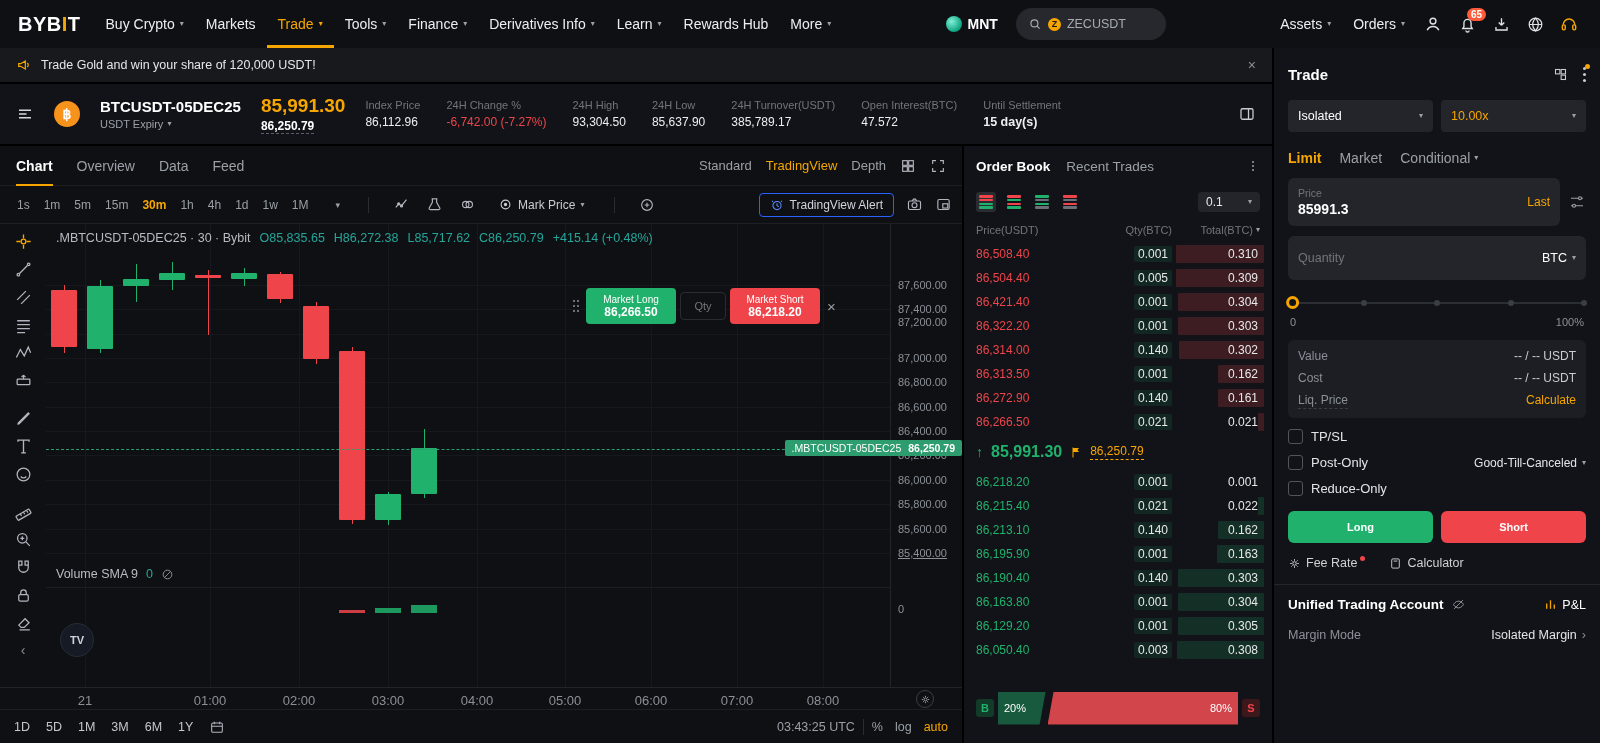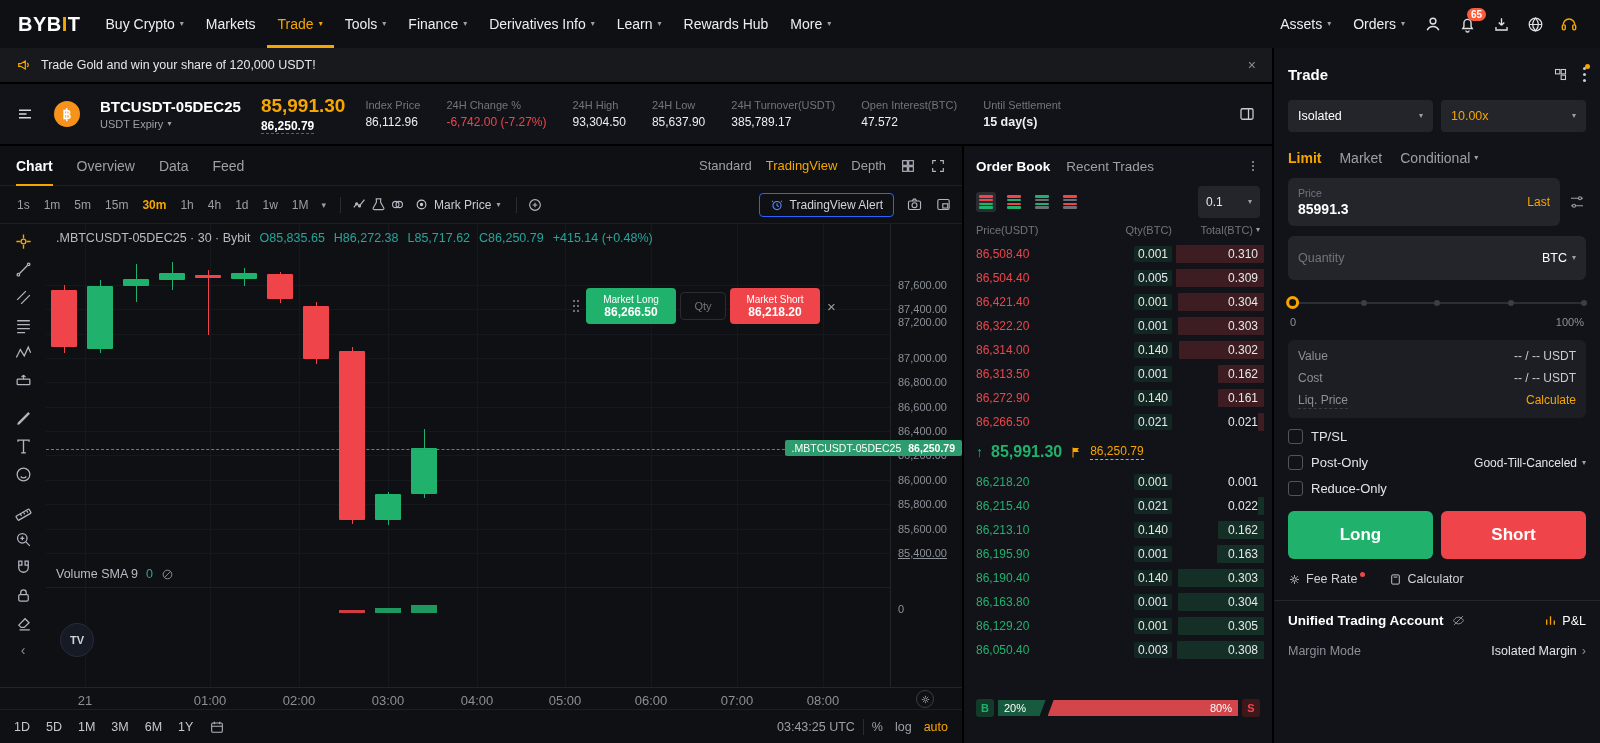--- a/index.html
+++ b/index.html
@@ -56,21 +56,21 @@
 
 .chart-panel{width:962px;background:#0f1014;display:flex;flex-direction:column;min-height:0}
 .chart-tabs{height:40px;border-bottom:1px solid #1d1f24;display:flex;align-items:center;padding:0 16px;flex:none}
 .ctab{margin-right:24px;font-size:14px;color:#9aa0a6;height:40px;display:flex;align-items:center;cursor:pointer}
 .ctab.active{color:#fff;font-weight:bold;box-shadow:inset 0 -2px 0 #f7a600}
 .ct-right{margin-left:auto;display:flex;align-items:center;gap:14px}
 .mode{font-size:13px;color:#9aa0a6;cursor:pointer}
 .mode.active{color:#f7a600}
 .tool-ic{color:#b2b5be;cursor:pointer;display:flex;align-items:center}
 
-.chart-toolbar{height:38px;border-bottom:1px solid #1d1f24;display:flex;align-items:center;padding:0 10px;gap:2px;flex:none}
+.chart-toolbar{height:38px;border-bottom:1px solid #1d1f24;display:flex;align-items:center;padding:0 10px;gap:16px;flex:none}
 .tf-list{display:flex;align-items:center}
 .tf{font-size:12px;color:#9aa0a6;padding:4px 7px;border-radius:3px;cursor:pointer}
 .tf.active{color:#f7a600;font-weight:bold}
 .tf-caret{color:#9aa0a6;font-size:9px;padding:0 4px;cursor:pointer}
 .vdiv{width:1px;height:16px;background:#2a2c31;margin:0 8px}
 .markprice{display:flex;gap:5px;align-items:center;font-size:12px;color:#c9ccd1;margin:0 6px;cursor:pointer}
 .toolbar-right{margin-left:auto;display:flex;align-items:center;gap:12px}
 .alert-btn{display:flex;gap:6px;align-items:center;border:1px solid #2962ff;border-radius:4px;padding:4px 10px;font-size:12px;color:#d1d4dc;cursor:pointer}
 .alert-btn svg{color:#5b8cff}
 
@@ -125,41 +125,41 @@
 .ob-panel{width:308px;margin-left:2px;background:#121318;display:flex;flex-direction:column;min-height:0}
 .ob-head{height:40px;display:flex;align-items:center;gap:16px;padding:0 12px;flex:none}
 .ob-tab{font-size:13.5px;color:#9aa0a6;cursor:pointer;white-space:nowrap}
 .ob-tab.active{color:#fff;font-weight:bold}
 .ob-more{margin-left:auto;color:#9aa0a6;cursor:pointer}
 .ob-controls{height:32px;display:flex;align-items:center;gap:8px;padding:0 12px;flex:none}
 .ob-ic{width:20px;height:20px;padding:3px;border-radius:3px;display:flex;flex-direction:column;justify-content:space-between;cursor:pointer}
 .ob-ic.active{background:#2a2c31}
 .ob-ic i{height:2.5px;border-radius:1px;display:block}
 .ob-ic .r{background:#ef454a}.ob-ic .g{background:#20b26c}.ob-ic .n{background:#6b7078}
-.prec{margin-left:auto;width:62px;height:32px;background:#23252b;border-radius:4px;display:flex;align-items:center;justify-content:space-between;padding:0 8px;font-size:12px;color:#e6e8ea;cursor:pointer}
+.prec{margin-left:auto;width:62px;height:20px;background:#23252b;border-radius:4px;display:flex;align-items:center;justify-content:space-between;padding:0 8px;font-size:12px;color:#e6e8ea;cursor:pointer}
 .ob-cols{height:24px;display:grid;grid-template-columns:1fr 72px 88px;padding:0 12px;font-size:11px;color:#71757a;align-items:center;flex:none}
 .ob-cols .c2{text-align:right}.ob-cols .c3{text-align:right;display:flex;justify-content:flex-end;align-items:center;gap:3px}
 .ob-row{height:24px;display:grid;grid-template-columns:1fr 72px 88px;padding:0 12px;font-size:12px;align-items:center;cursor:pointer}
 .ob-price.ask{color:#ef454a}.ob-price.bid{color:#20b26c}
 .ob-qty{text-align:right}
 .qbox{background:rgba(32,178,108,.13);padding:1px 4px;border-radius:2px;color:#e6e8ea}
 .ob-total{position:relative;height:100%;display:flex;align-items:center;justify-content:flex-end}
 .depth{position:absolute;right:-4px;top:3px;bottom:3px;border-radius:1px}
 .depth.ask{background:rgba(239,69,74,.20)}.depth.bid{background:rgba(32,178,108,.18)}
 .tval{position:relative;color:#e6e8ea;padding-right:2px}
 .ob-mid{height:36px;display:flex;align-items:center;gap:8px;padding:0 12px;flex:none}
 .mid-arrow{color:#20b26c;font-size:14px}
 .mid-price{color:#20b26c;font-size:16px;font-weight:bold}
 .mid-flag{color:#f7a600}
 .mid-mark{color:#f7a600;font-size:12px;border-bottom:1px dashed #f7a600;padding-bottom:1px;cursor:pointer}
 .ob-ratio{margin:auto 12px 26px;display:flex;align-items:center;gap:4px;height:18px;flex:none}
 .badge-b,.badge-s{width:18px;height:18px;font-size:11px;font-weight:bold;display:flex;align-items:center;justify-content:center;border-radius:3px;flex:none}
 .badge-b{background:#123b2a;color:#20b26c}
 .badge-s{background:#3d181b;color:#ef454a}
-.ratio-track{flex:1;display:flex;gap:2px;height:16px}
+.ratio-track{flex:1;display:flex;gap:2px;height:33px}
 .ratio-buy{background:#175a3d;color:#fff;font-size:11px;display:flex;align-items:center;padding-left:6px;clip-path:polygon(0 0,100% 0,calc(100% - 6px) 100%,0 100%)}
 .ratio-sell{background:#d2454b;color:#fff;font-size:11px;display:flex;align-items:center;justify-content:flex-end;padding-right:6px;clip-path:polygon(6px 0,100% 0,100% 100%,0 100%)}
 
 
 .trade-panel{width:326px;margin-left:2px;background:#121318;padding:10px 14px 0;display:flex;flex-direction:column;overflow:hidden}
 .tp-head{display:flex;align-items:center;height:32px}
 .tp-title{font-size:15px;font-weight:bold}
 .tp-head-icons{margin-left:auto;display:flex;gap:14px;align-items:center;color:#c9ccd1}
 .more-dots{position:relative;width:4px;height:16px}
 .more-dots::before{content:"";position:absolute;left:1px;top:1px;width:3px;height:3px;border-radius:50%;background:#c9ccd1;box-shadow:0 6px 0 #c9ccd1,0 12px 0 #c9ccd1}
@@ -187,21 +187,21 @@
 .info-box{background:#1c1e23;border-radius:6px;padding:9px 10px;display:flex;fl  ex-direction:column;font-size:12px;flex-direction:column;gap:8px}
 .info-row{display:flex;justify-content:space-between}
 .info-label{color:#8b9097}
 .info-label.dashed{border-bottom:1px dashed #3a3e45;padding-bottom:1px}
 .info-value{color:#c9ccd1}
 .info-value.link{color:#f7a600;cursor:pointer}
 .chk-row{display:flex;align-items:center;gap:8px;margin-top:11px;font-size:13px;color:#e2e4e7;cursor:pointer}
 .chk{width:15px;height:15px;border:1.5px solid #50545c;border-radius:3px;flex:none}
 .tif{margin-left:auto;font-size:12px;color:#e2e4e7;display:flex;gap:5px;align-items:center;cursor:pointer}
 .btn-row{display:flex;gap:8px;margin-top:15px}
-.btn-row button{flex:1;height:48px;border:none;border-radius:6px;color:#fff;font-size:17px;font-weight:bold;font-family:inherit;cursor:pointer}
+.btn-row button{flex:1;height:32px;border:none;border-radius:6px;color:#fff;font-size:11px;font-weight:bold;font-family:inherit;cursor:pointer}
 button.long{background:#20b26c}
 button.short{background:#ef454a}
 .fee-row{display:flex;gap:24px;margin-top:13px;font-size:12.5px;color:#cfd1d4;align-items:center}
 .fee-item{display:flex;gap:5px;align-items:center;cursor:pointer;position:relative}
 .rdot{width:5px;height:5px;background:#ef454a;border-radius:50%;align-self:flex-start;margin-left:-2px}
 .tp-divider{height:1px;background:#23252b;margin:14px -14px 12px}
 .uta-head{display:flex;align-items:center;gap:7px}
 .uta-title{font-size:13.5px;font-weight:bold}
 .uta-eye{color:#8b9097;cursor:pointer}
 .pnl{margin-left:auto;display:flex;gap:5px;align-items:center;font-size:12.5px;cursor:pointer}
@@ -246,20 +246,34 @@
           <span class="caret">▾</span>
         </div>
         <div class="nav-item">
           <span>Rewards Hub</span>
         </div>
         <div class="nav-item">
           <span>More</span>
           <span class="caret">▾</span>
         </div>
       </div>
+    <div class="mid-cluster">
+      <div class="mnt">
+        <span class="mnt-ic"></span>
+        <span>MNT</span>
+      </div>
+      <div class="search">
+        <svg width="14" height="14" viewBox="0 0 24 24" fill="none" stroke="currentColor" stroke-width="2">
+            <circle cx="11" cy="11" r="6"></circle>
+            <path d="M15.5 15.5 20 20"></path>
+          </svg>
+        <span class="zcoin">Z</span>
+        <span class="search-text">ZECUSDT</span>
+      </div>
+    </div>
     <div class="right-cluster">
       <div class="nav-item">
           <span>Assets</span>
           <span class="caret">▾</span>
         </div>
       <div class="nav-item">
           <span>Orders</span>
           <span class="caret">▾</span>
         </div>
       <div class="icon-btn">

